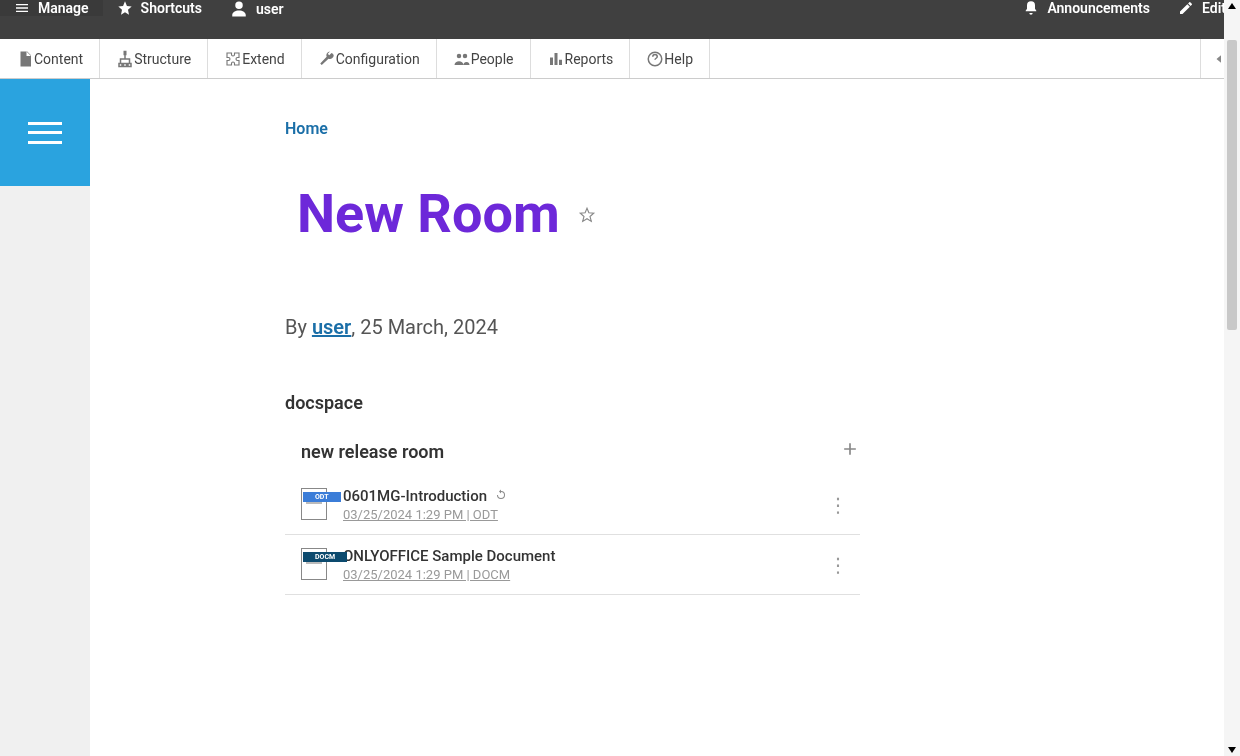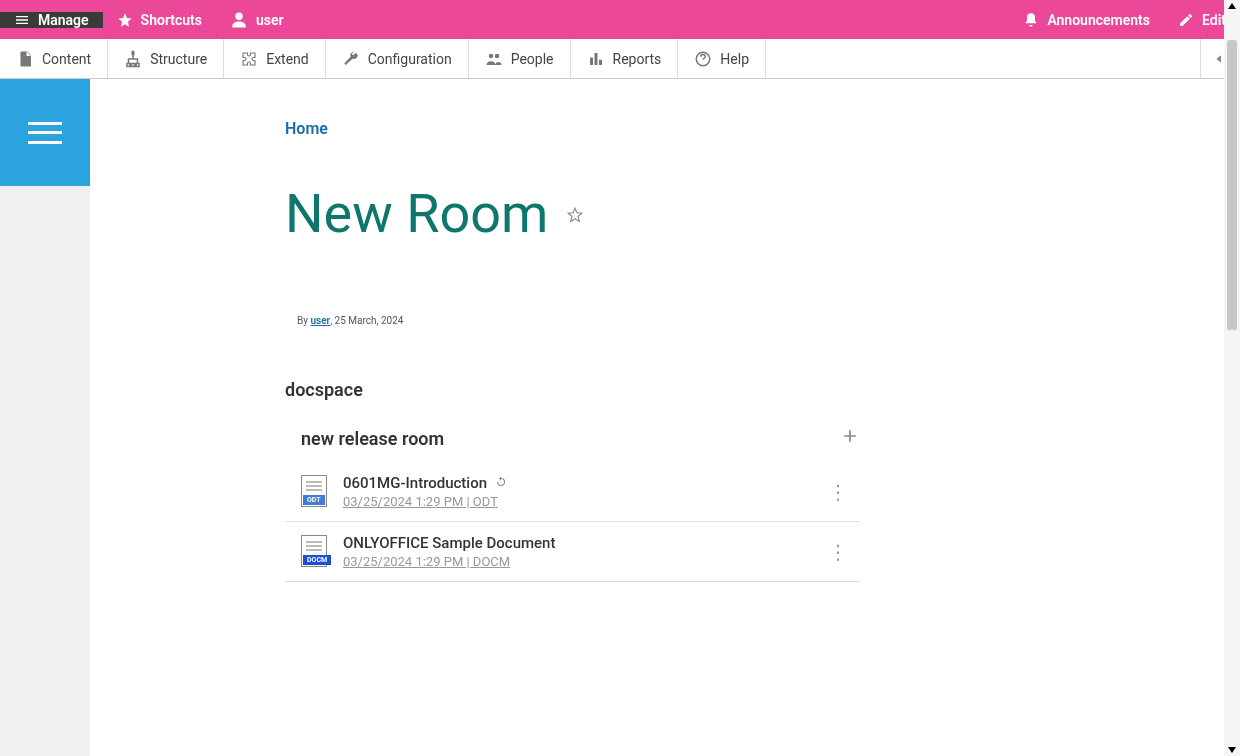--- a/index.html
+++ b/index.html
@@ -7,22 +7,22 @@
     font-family: -apple-system, BlinkMacSystemFont, "Segoe UI", Roboto, "Helvetica Neue", Arial, sans-serif;
     background: #fff;
     width: 1240px;
     height: 756px;
     overflow: hidden;
     position: relative;
   }
   
   .topbar {
     display: flex;
-    align-items: center;
-    background: #ec4899;
+    align-items: flex-start;
+    background: #404040;
     height: 39px;
     color: #fff;
   }
   .topbar .item {
     display: flex;
     align-items: center;
     padding: 0 14px;
     gap: 8px;
     font-size: 14px;
     font-weight: 600;
@@ -36,21 +36,20 @@
   .adminbar {
     display: flex;
     align-items: stretch;
     height: 40px;
     background: #fff;
     border-bottom: 1px solid #ccc;
   }
   .adminbar .tab {
     display: flex;
     align-items: center;
-    gap: 8px;
     padding: 0 16px;
     font-size: 14px;
     color: #444;
     border-right: 1px solid #ddd;
     cursor: pointer;
   }
   .adminbar .tab svg { width: 18px; height: 18px; fill: #777; }
   .adminbar .collapse {
     margin-left: auto;
     width: 40px;
@@ -106,36 +105,36 @@
     padding: 40px 0 0 195px;
   }
   .breadcrumb a {
     color: #1b6fa8;
     text-decoration: none;
     font-size: 16px;
     font-weight: 600;
   }
   h1.title {
     font-size: 54px;
-    font-weight: 400;
-    color: #0f766e;
+    font-weight: 700;
+    color: #6d28d9;
     margin-top: 44px;
     display: inline-block;
+    margin-left: 12px;
   }
   .star-toggle {
     display: inline-block;
     margin-left: 14px;
     vertical-align: 8px;
   }
   .star-toggle svg { width: 18px; height: 18px; fill: none; stroke: #888; stroke-width: 1.5; }
   .byline {
     margin-top: 70px;
     color: #555;
-    font-size: 10px;
-    margin-left: 12px;
+    font-size: 20px;
   }
   .byline a { color: #1b6fa8; text-decoration: underline; font-weight: 600; }
   .section-label {
     margin-top: 53px;
     font-size: 18px;
     font-weight: 600;
     color: #333;
   }
   
   .room-panel {
@@ -170,25 +169,25 @@
   }
   .file-icon .page {
     width: 26px; height: 32px; border: 1px solid #888; background: #fff; position: relative;
   }
   .file-icon .page::before {
     content: "";
     position: absolute; top: 5px; left: 4px; right: 4px; height: 2px; background: #bbb;
     box-shadow: 0 4px #bbb, 0 8px #bbb;
   }
   .file-icon .badge {
-    position: absolute; bottom: 1px; left: 1px;
-    font-size: 7px; font-weight: 700; color: #fff; padding: 1px 4px;
+    position: absolute; bottom: 17px; left: 1px;
+    font-size: 7px; font-weight: 700; color: #fff; padding: 1px 12px;
   }
   .file-icon .badge.odt { background: #3b7dd8; }
-  .file-icon .badge.docm { background: #1d4ed8; }
+  .file-icon .badge.docm { background: #0c4a6e; }
   .file-info { flex: 1; }
   .file-name {
     font-size: 15px;
     color: #333;
     font-weight: 500;
     display: flex;
     align-items: flex-end;
     gap: 8px;
   }
   .file-name .sync svg { width: 12px; height: 12px; fill: #888; }

